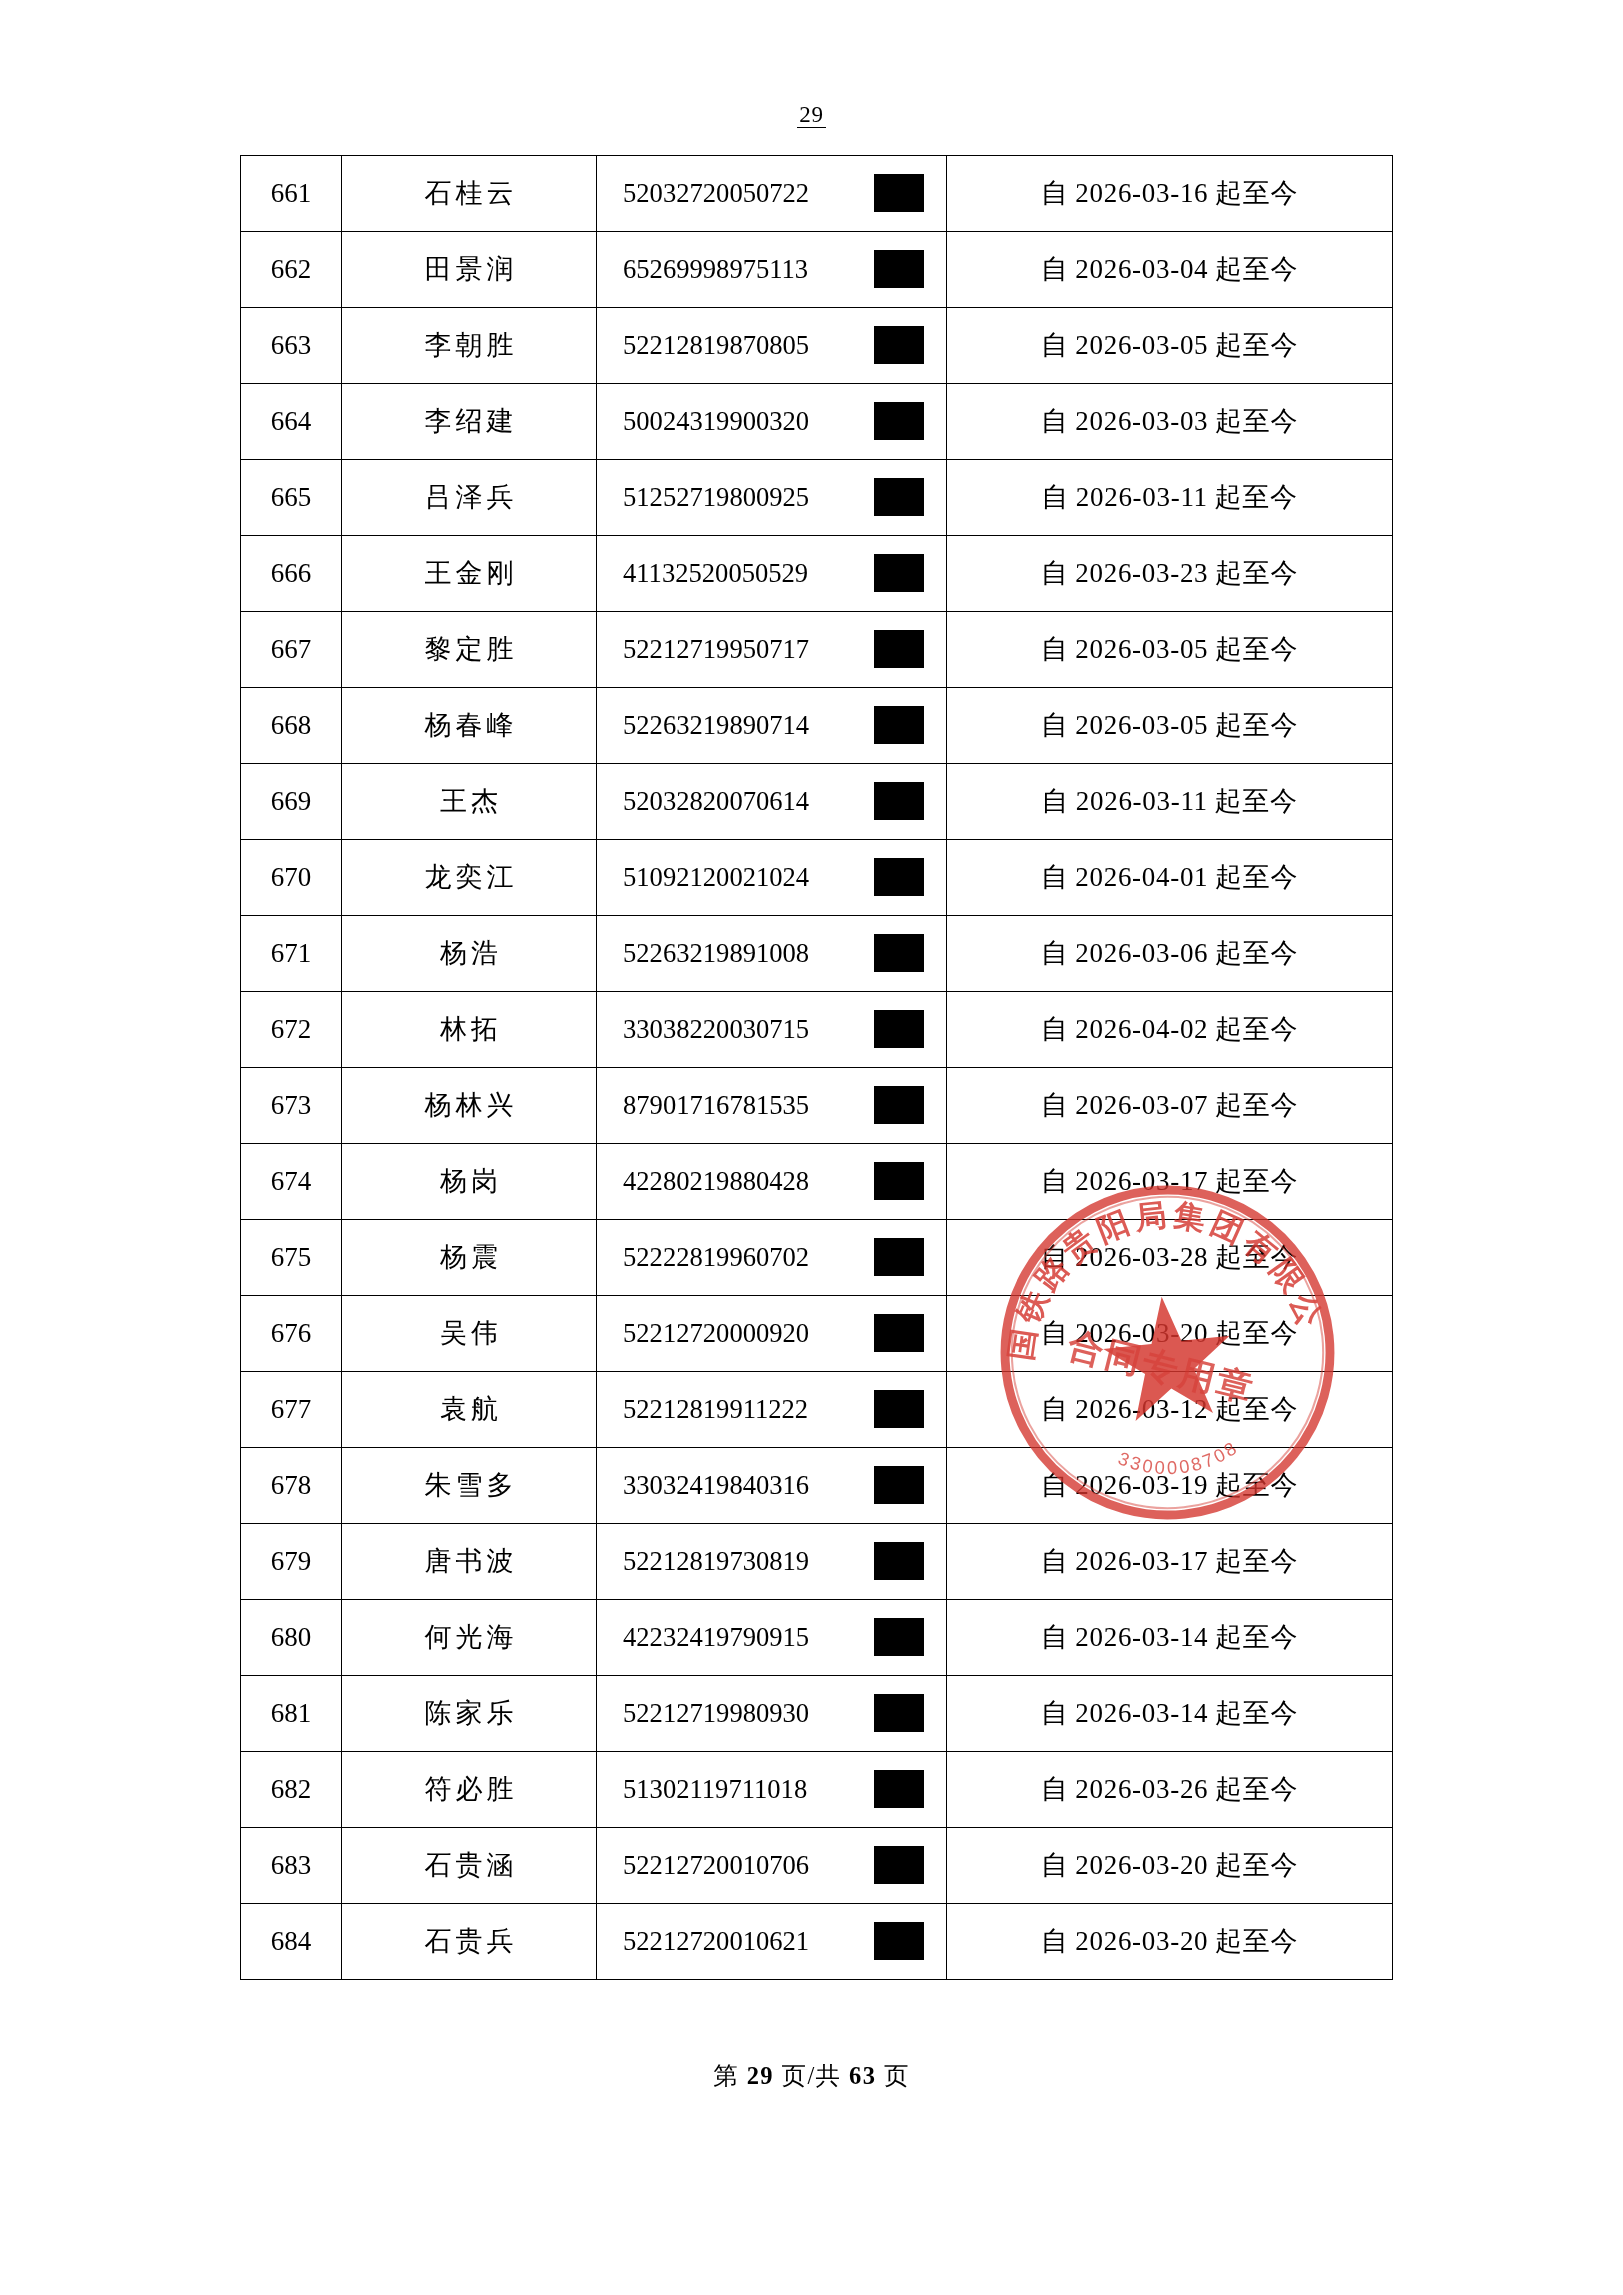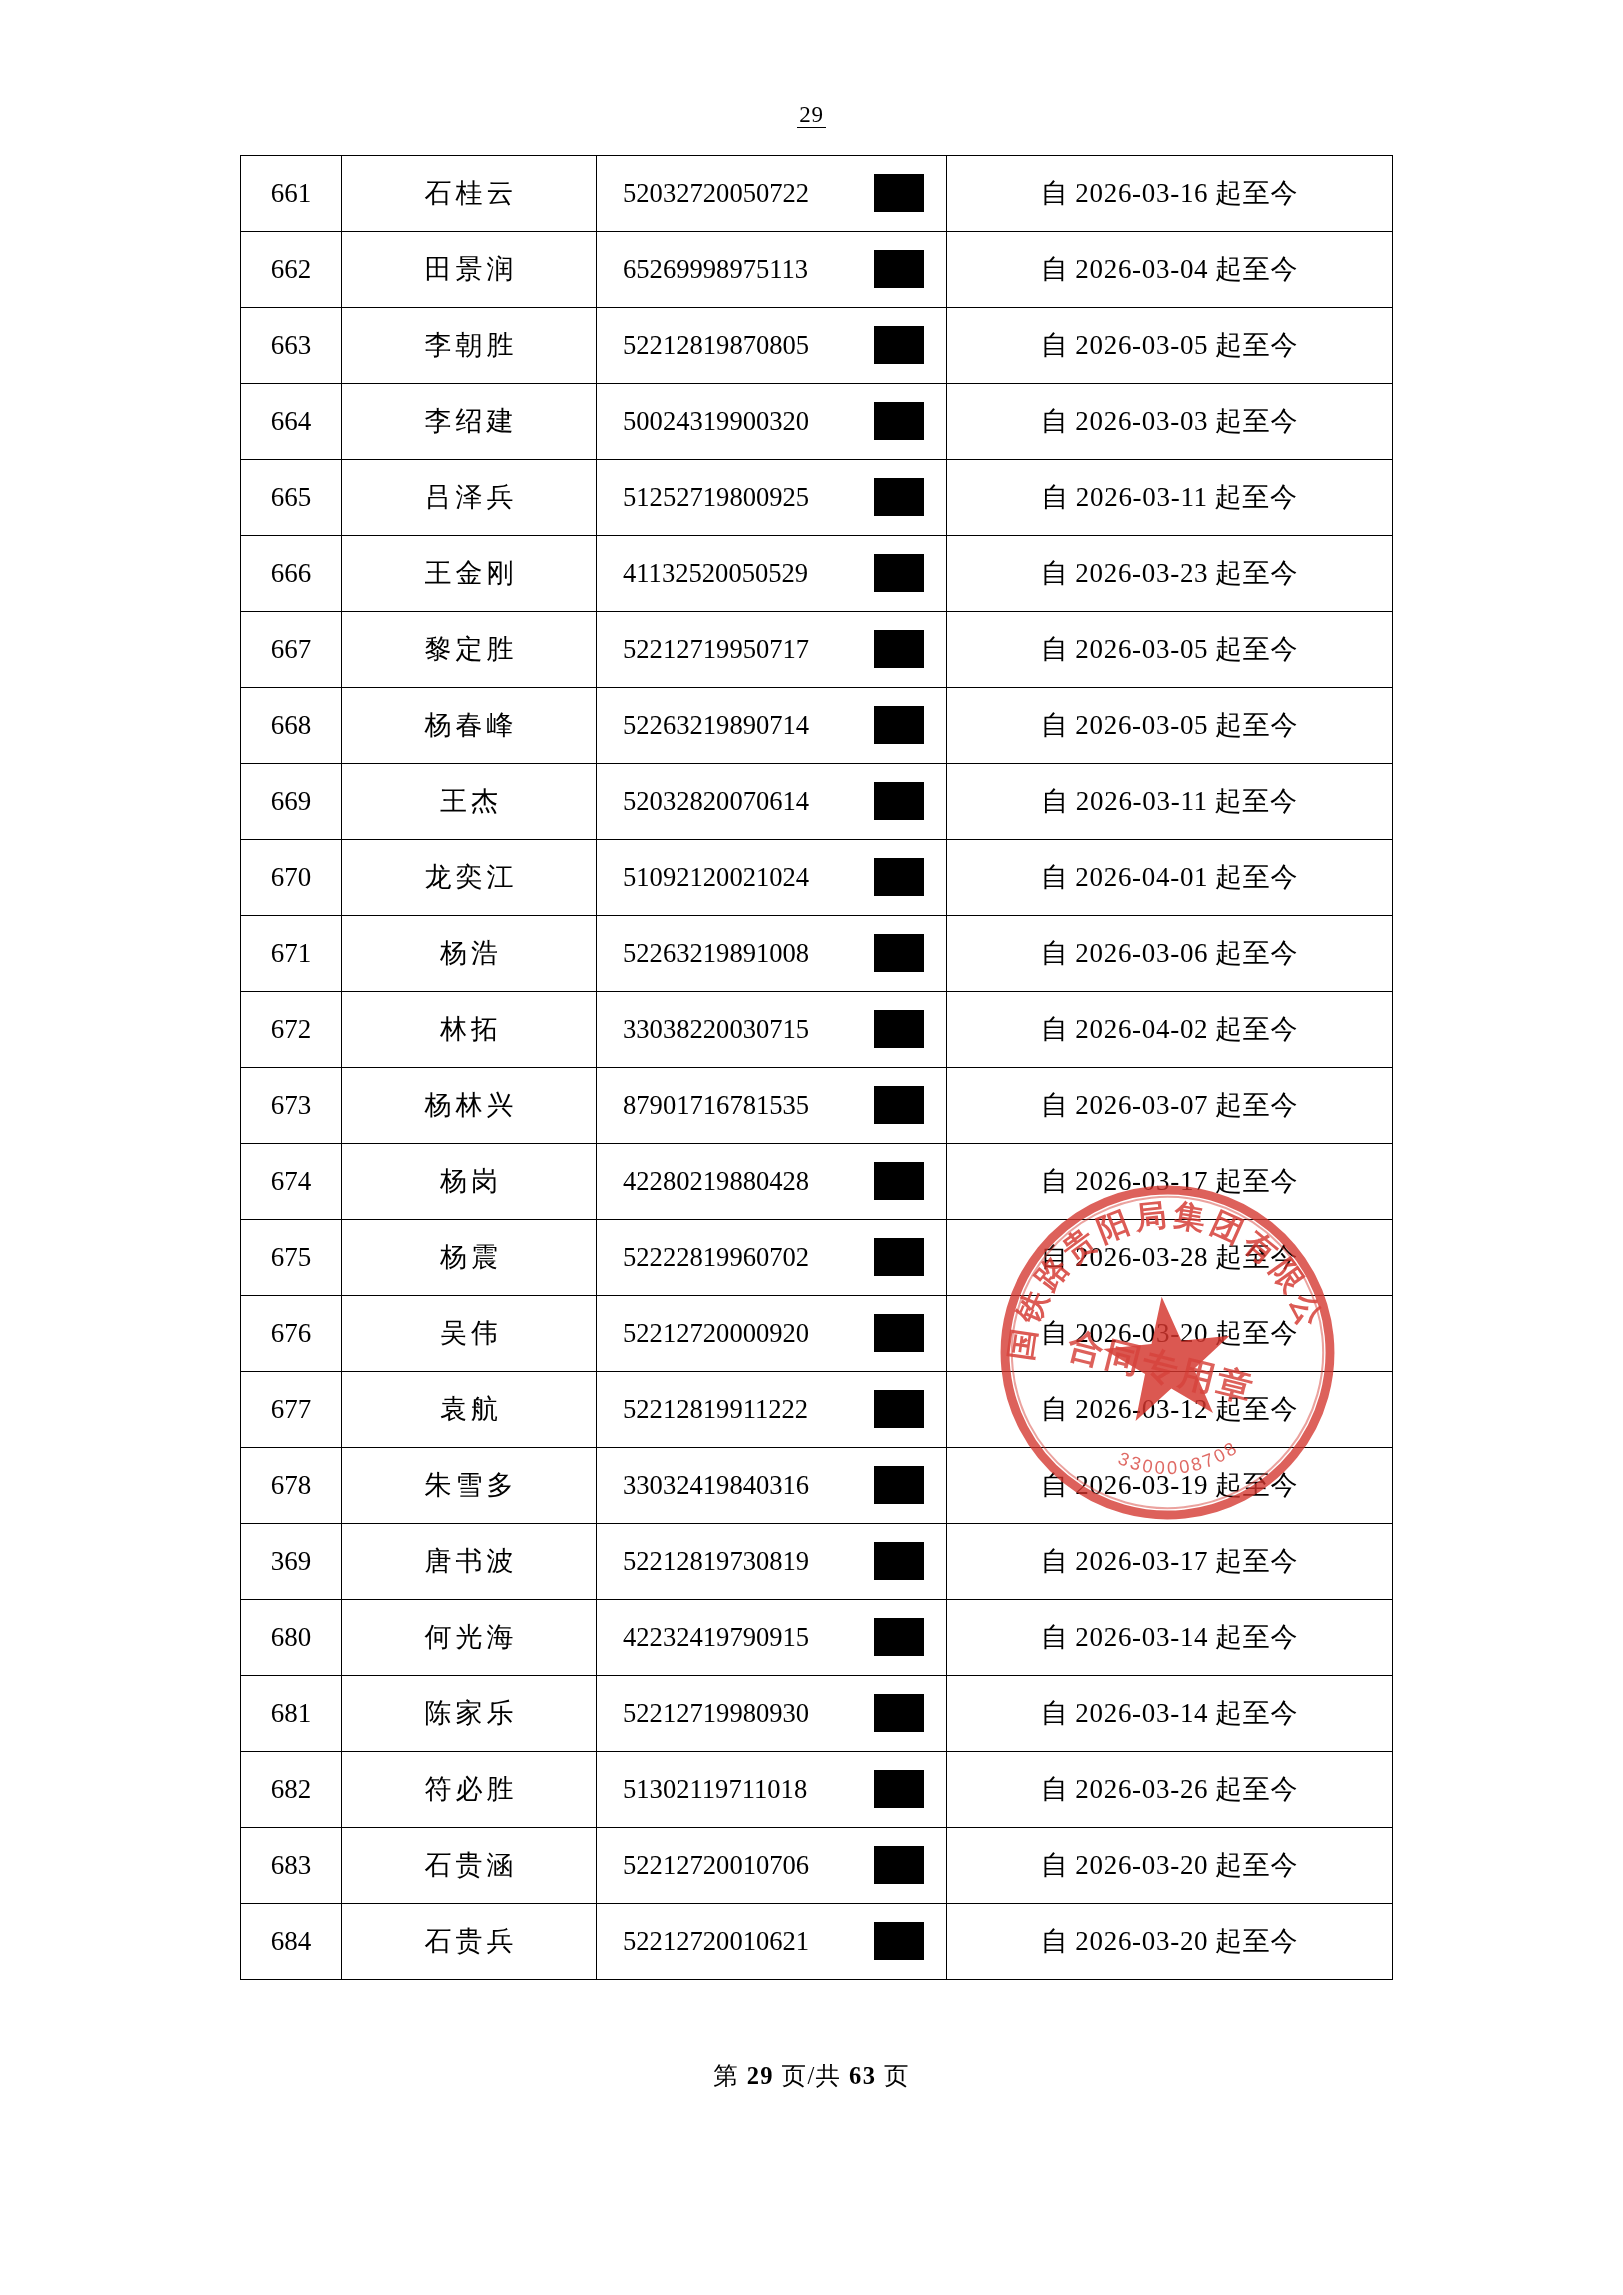--- a/index.html
+++ b/index.html
@@ -289,21 +289,21 @@
           <tr>
             <td class="c-index">678</td>
             <td class="c-name"><span class="name-cell">朱雪多</span></td>
             <td class="c-id">
               <span class="id-cell">33032419840316</span>
               <span class="redact"></span>
             </td>
             <td class="c-date"><span class="date-cell"><span class="zi">自</span><span class="num">2026-03-19</span><span class="tail">起至今</span></span></td>
           </tr>
           <tr>
-            <td class="c-index">369</td>
+            <td class="c-index">679</td>
             <td class="c-name"><span class="name-cell">唐书波</span></td>
             <td class="c-id">
               <span class="id-cell">52212819730819</span>
               <span class="redact"></span>
             </td>
             <td class="c-date"><span class="date-cell"><span class="zi">自</span><span class="num">2026-03-17</span><span class="tail">起至今</span></span></td>
           </tr>
           <tr>
             <td class="c-index">680</td>
             <td class="c-name"><span class="name-cell">何光海</span></td>

